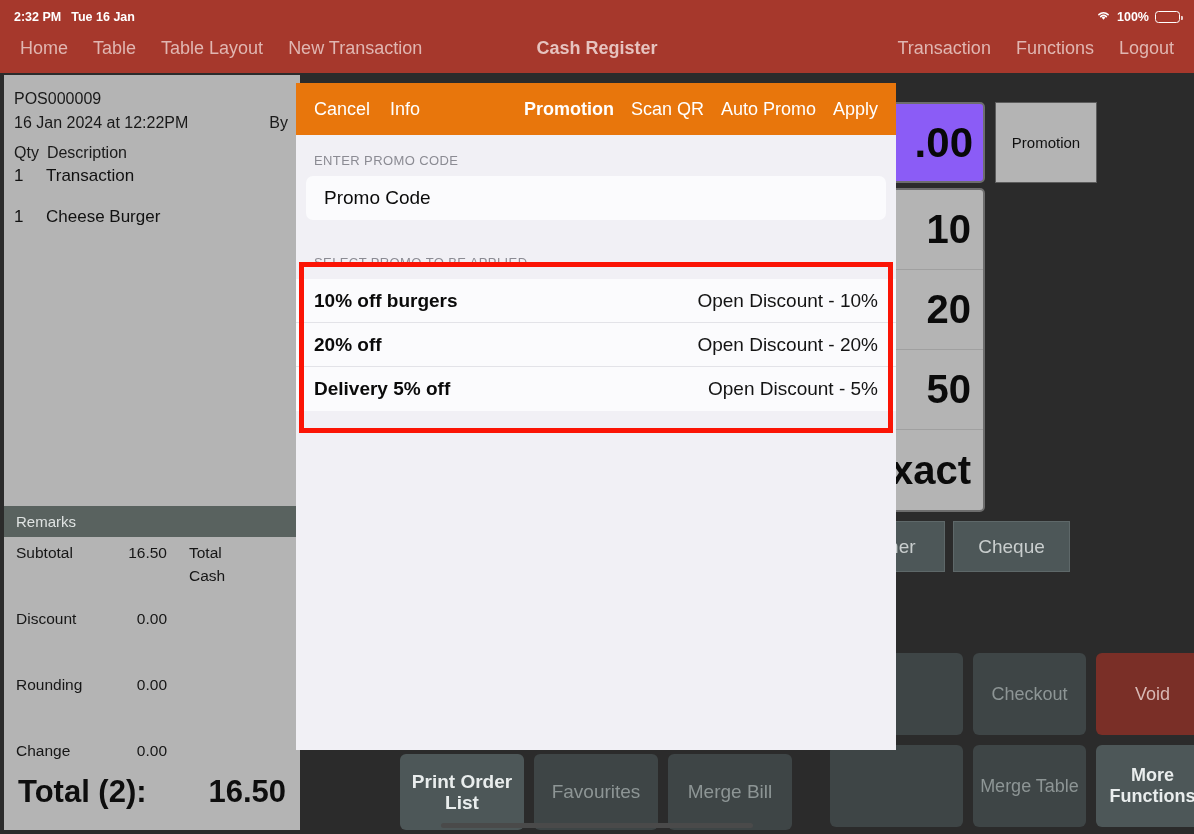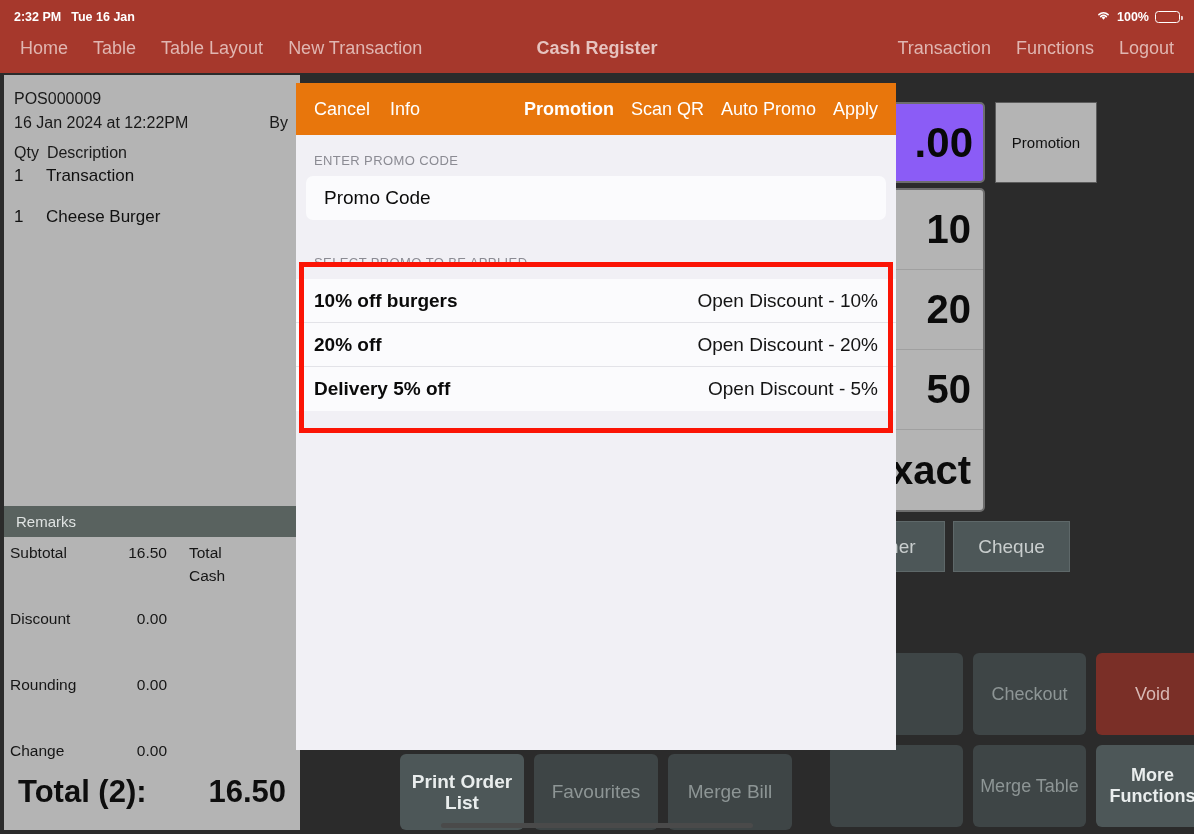--- a/index.html
+++ b/index.html
@@ -135,21 +135,21 @@
     font-size: 15px;
     padding: 7px 12px;
   }
   .totals {
     display: flex;
     padding: 7px 0 6px 0;
     color: #161616;
     font-size: 15.5px;
   }
   .totals-col { display: flex; flex-direction: column; gap: 5px; }
-  .totals-col.left { width: 175px; padding-left: 6px; gap: 48px; }
+  .totals-col.left { width: 175px; padding-left: 12px; gap: 48px; }
   .totals-col.right { flex: 1; padding-left: 10px; }
   .total-line {
     display: flex;
     justify-content: space-between;
     padding-right: 12px;
   }
   .total-line .lbl { white-space: nowrap; }
   .total-line .val { white-space: nowrap; }
   .grand {
     margin-top: auto;

